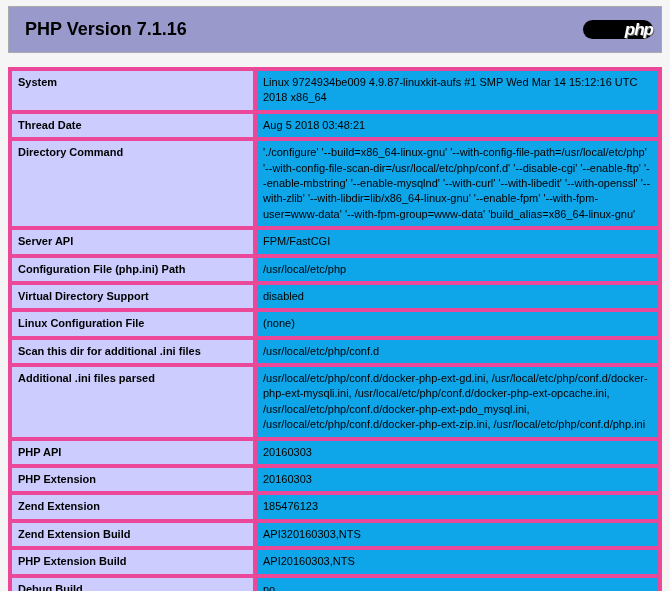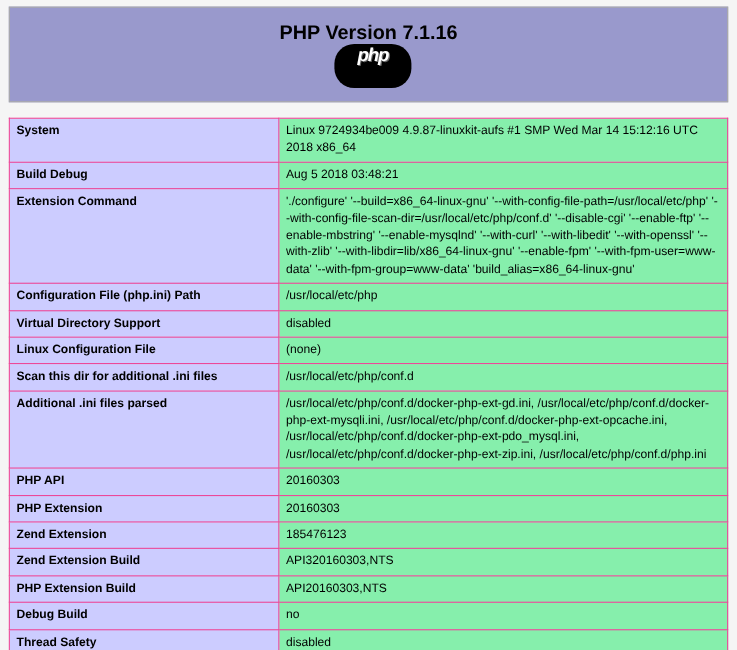--- a/index.html
+++ b/index.html
@@ -1,15 +1,15 @@
 <!DOCTYPE html>
 <html><head>
 <meta charset="utf-8">
 <style>
-  * { margin: 0; padding: 0; box-sizing: border-box; flex-direction: column; }
+  * { margin: 0; padding: 0; box-sizing: border-box; }
   body {
     font-family: "Helvetica Neue", Helvetica, Arial, sans-serif;
     background: #f5f5f5;
     font-size: 11px;
     color: #000;
     width: 670px;
   }
   .header {
     background: #9999cc;
     padding: 12px 16px;
@@ -19,57 +19,57 @@
     border: 1px solid #aaa;
     margin: 6px 8px 14px 8px;
   }
   .header h1 {
     font-size: 18px;
     font-weight: bold;
     color: #000;
   }
   .logo {
     width: 70px;
-    height: 40px;
+    height: 19px;
     background: #000;
     border-radius: 18px;
     display: flex;
     align-items: center;
-    justify-content: flex-start;
+    justify-content: flex-end;
     margin-right: -8px;
   }
   .logo-text {
     font-family: "Verdana", sans-serif;
     font-weight: bold;
     font-size: 17px;
     font-style: italic;
     color: #fff;
     text-shadow: 1px 1px 0 #666;
     letter-spacing: -1px;
   }
   table {
     border-collapse: collapse;
     width: calc(100% - 16px);
     margin: 0 8px;
   }
   td {
-    border: 1px solid #ec4899;
+    border: 4px solid #ec4899;
     padding: 4px 6px;
     vertical-align: top;
     font-size: 11px;
     line-height: 1.4;
   }
   td.e {
     background: #ccccff;
     font-weight: bold;
     width: 245px;
     color: #000;
   }
   td.v {
-    background: #86efac;
+    background: #0ea5e9;
     color: #000;
     word-break: break-word;
   }
 </style>
 </head>
 <body>
 
 <div class="header">
   <h1>PHP Version 7.1.16</h1>
   <div class="logo">
@@ -77,26 +77,30 @@
   </div>
 </div>
 
 <table>
   <tbody id="info-body">
       <tr>
         <td class="e">System</td>
         <td class="v">Linux 9724934be009 4.9.87-linuxkit-aufs #1 SMP Wed Mar 14 15:12:16 UTC 2018 x86_64</td>
       </tr>
       <tr>
-        <td class="e">Build Debug</td>
+        <td class="e">Thread Date</td>
         <td class="v">Aug 5 2018 03:48:21</td>
       </tr>
       <tr>
-        <td class="e">Extension Command</td>
+        <td class="e">Directory Command</td>
         <td class="v">'./configure' '--build=x86_64-linux-gnu' '--with-config-file-path=/usr/local/etc/php' '--with-config-file-scan-dir=/usr/local/etc/php/conf.d' '--disable-cgi' '--enable-ftp' '--enable-mbstring' '--enable-mysqlnd' '--with-curl' '--with-libedit' '--with-openssl' '--with-zlib' '--with-libdir=lib/x86_64-linux-gnu' '--enable-fpm' '--with-fpm-user=www-data' '--with-fpm-group=www-data' 'build_alias=x86_64-linux-gnu'</td>
+      </tr>
+      <tr>
+        <td class="e">Server API</td>
+        <td class="v">FPM/FastCGI</td>
       </tr>
       <tr>
         <td class="e">Configuration File (php.ini) Path</td>
         <td class="v">/usr/local/etc/php</td>
       </tr>
       <tr>
         <td class="e">Virtual Directory Support</td>
         <td class="v">disabled</td>
       </tr>
       <tr>

